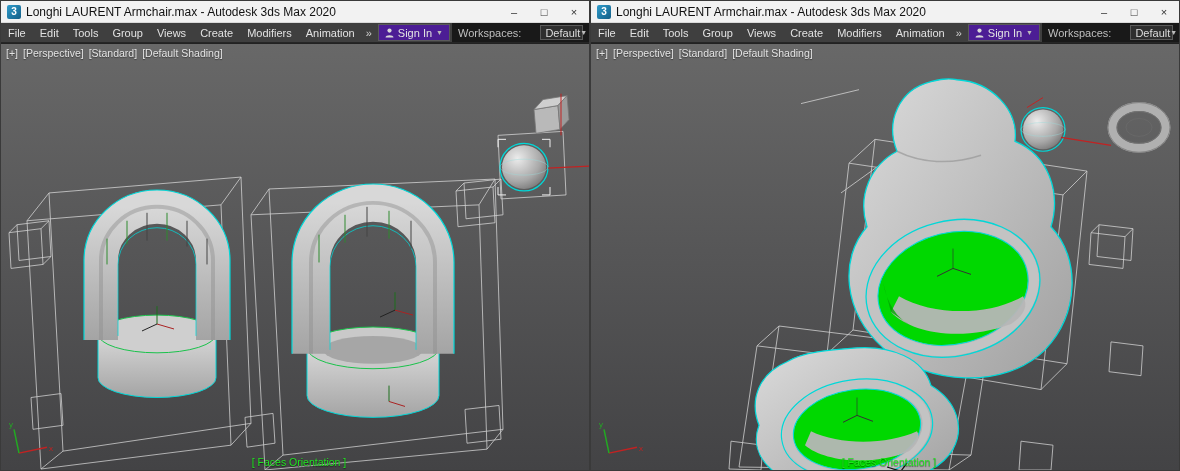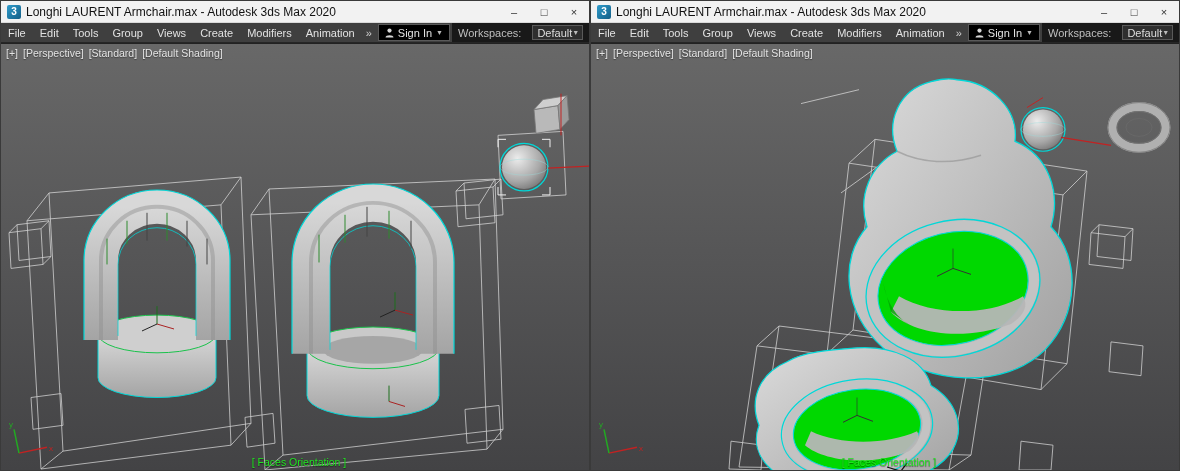--- a/index.html
+++ b/index.html
@@ -9,23 +9,23 @@
   
   .titlebar { height:22px; background:#f2f2f2; border-bottom:1px solid #d9d9d9; display:flex; align-items:center; flex:0 0 22px; }
   .app-icon { width:14px; height:14px; margin:0 5px 0 6px; background:linear-gradient(135deg,#2f9ccc,#145e86); border-radius:2px; color:#fff; font-size:10px; font-weight:bold; display:flex; align-items:center; justify-content:center; }
   .title-text { font-size:12px; color:#111; white-space:nowrap; overflow:hidden; }
   .win-buttons { margin-left:auto; display:flex; height:100%; }
   .win-btn { width:30px; height:100%; display:flex; align-items:center; justify-content:center; font-size:11px; color:#333; cursor:default; }
   
   .menubar { height:20px; flex:0 0 20px; background:#3f3f3f; display:flex; align-items:stretch; font-size:11px; color:#e2e2e2; border-bottom:1px solid #262626; }
   .menu-item { display:flex; align-items:center; padding:0 7px; white-space:nowrap; }
   .menu-overflow { display:flex; align-items:center; padding:0 4px; color:#cfcfcf; }
-  .signin { display:flex; align-items:center; gap:4px; background:#000000; border:1px solid #5a5a5a; padding:0 6px; margin:1px 2px; }
+  .signin { display:flex; align-items:center; gap:4px; background:#4c1d95; border:1px solid #5a5a5a; padding:0 6px; margin:1px 2px; }
   .signin .caret { font-size:7px; color:#bbb; }
-  .workspaces { flex:1; display:flex; align-items:center; gap:11px; background:#191919; padding:0 6px; min-width:0; }
+  .workspaces { flex:1; display:flex; align-items:center; gap:19px; background:#191919; padding:0 6px; min-width:0; }
   .ws-label { color:#bfbfbf; white-space:nowrap; }
   .ws-select { flex:1; display:flex; align-items:center; justify-content:space-between; background:#2e2e2e; border:1px solid #5a5a5a; height:15px; padding:0 4px; color:#ddd; min-width:0; }
   .ws-select .caret { font-size:7px; color:#bbb; }
   
   .viewport { position:relative; flex:1; background:linear-gradient(#686868,#434345); overflow:hidden; border-top:1px solid #222; }
   .vp-label { position:absolute; top:3px; left:5px; font-size:10.5px; color:#e3e3e3; display:flex; gap:5px; z-index:3; text-shadow:0 1px 1px rgba(0,0,0,.4); }
   .vp-label span { cursor:default; }
   .vp-status { position:absolute; bottom:2px; left:8px; right:0; text-align:center; font-size:10.5px; color:#21e421; z-index:3; text-shadow:0 1px 1px rgba(0,0,0,.5); }
   .scene { position:absolute; inset:0; width:100%; height:100%; }
   .person-icon svg { display:block; }

